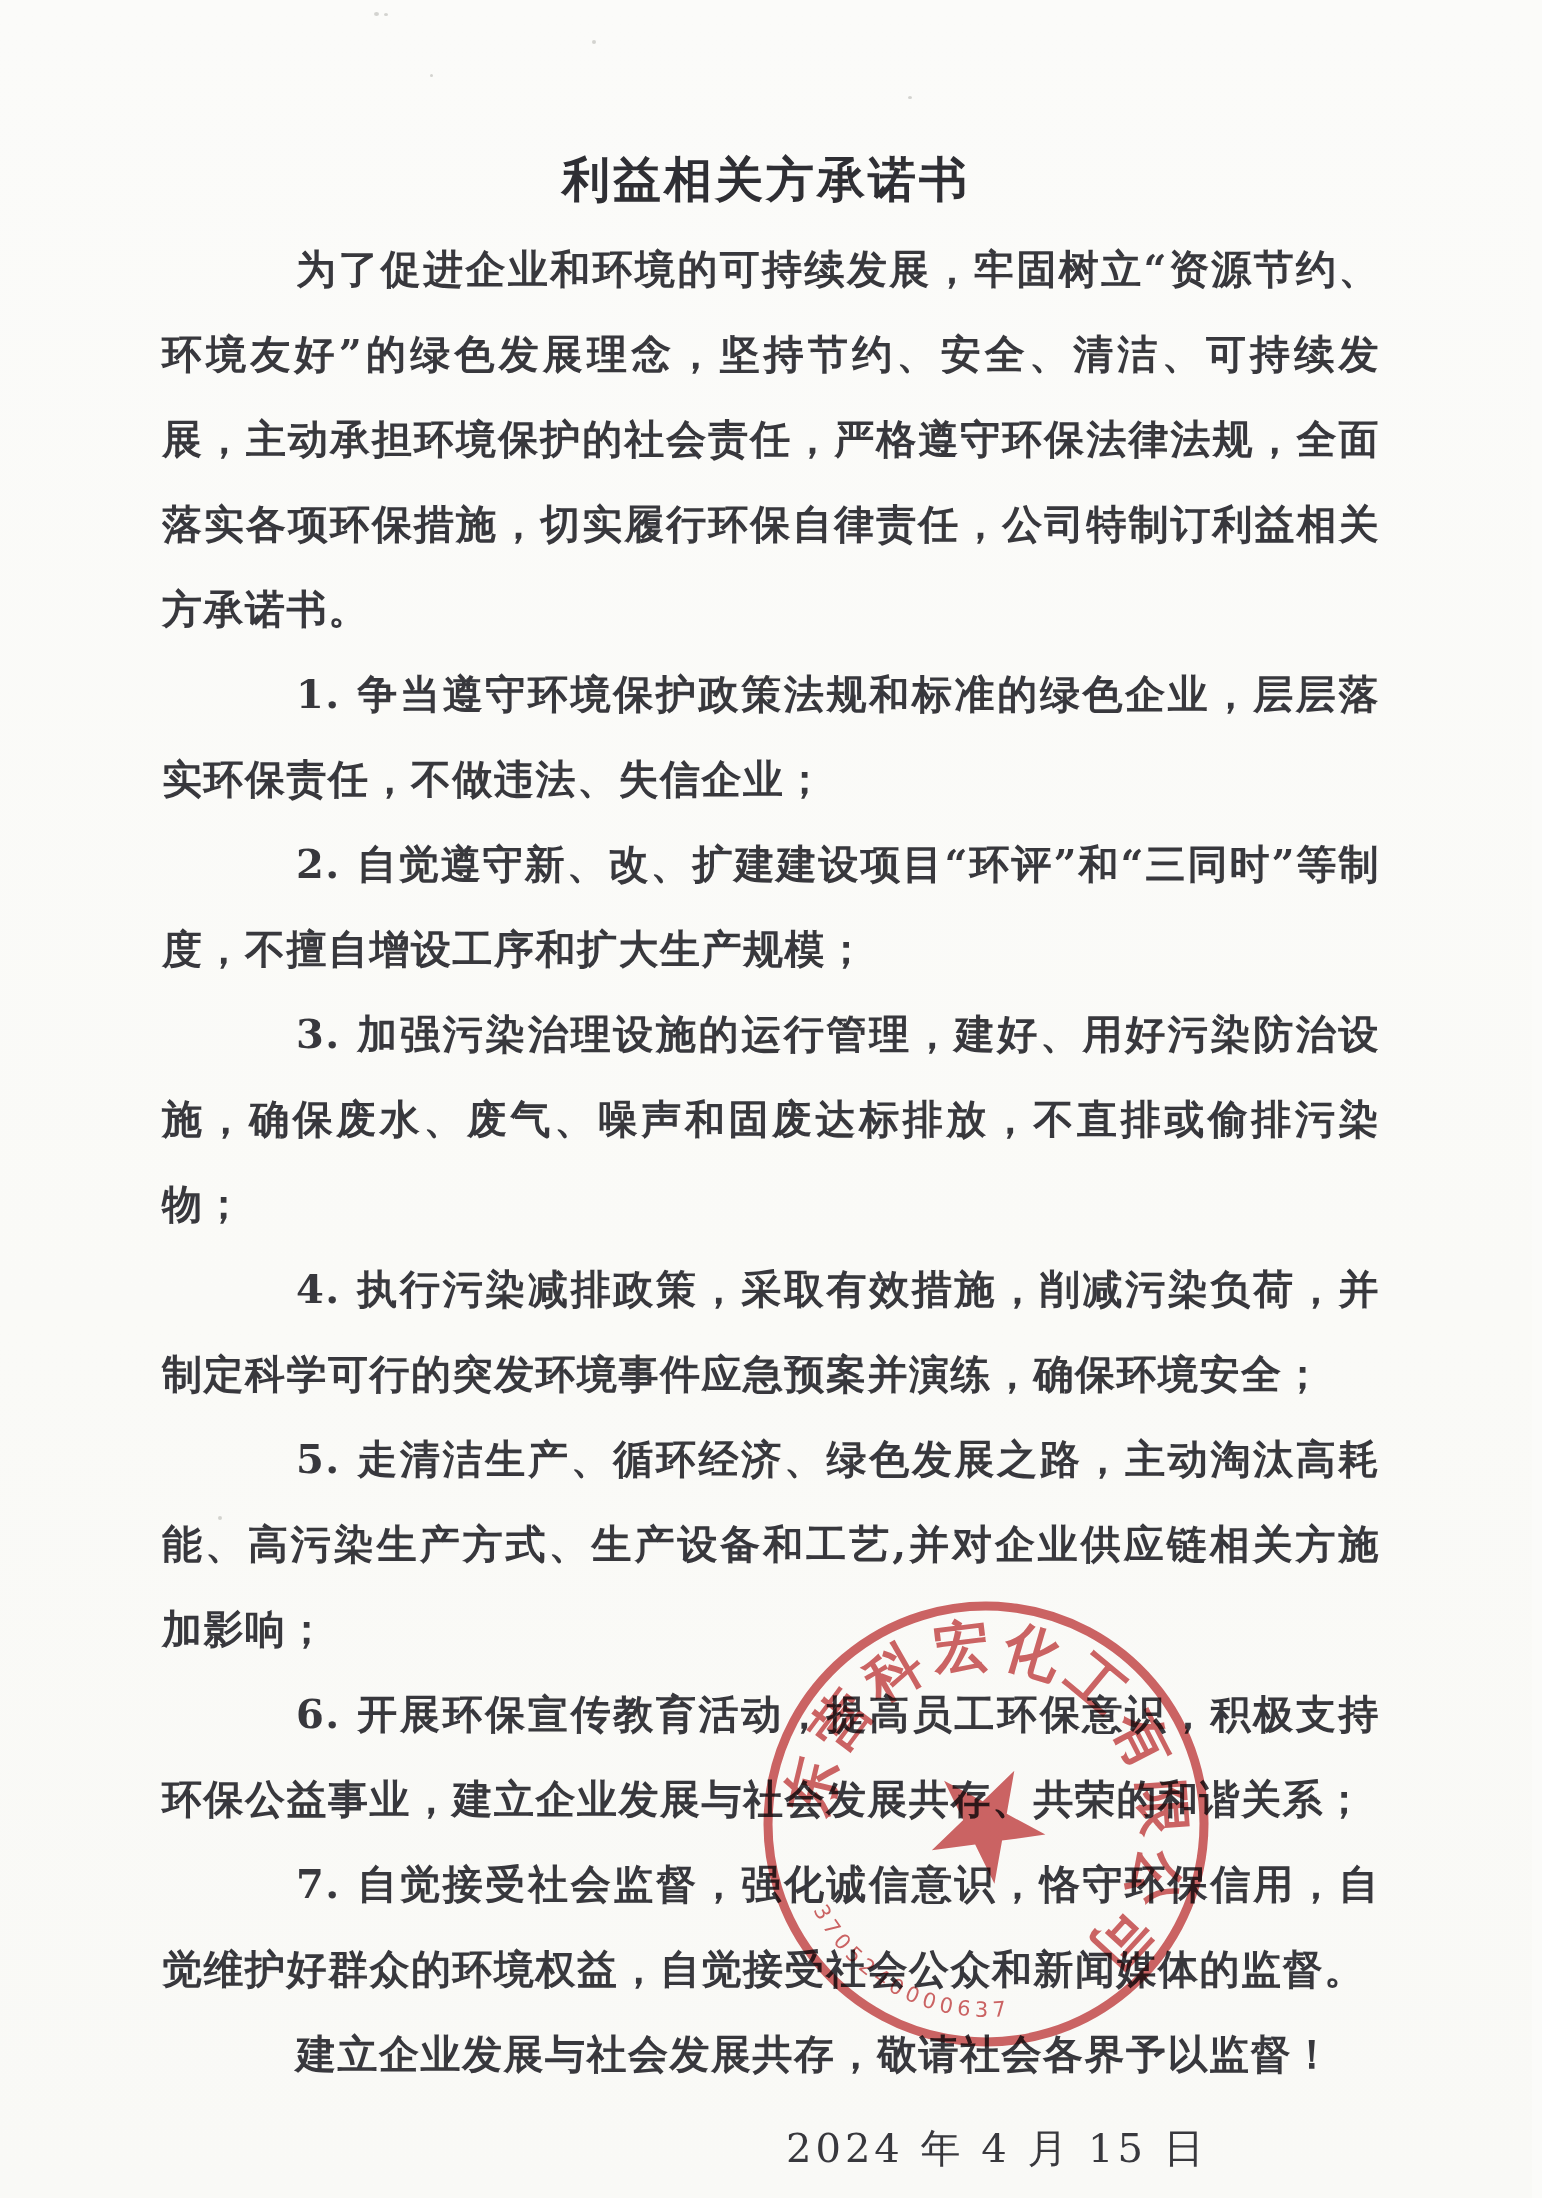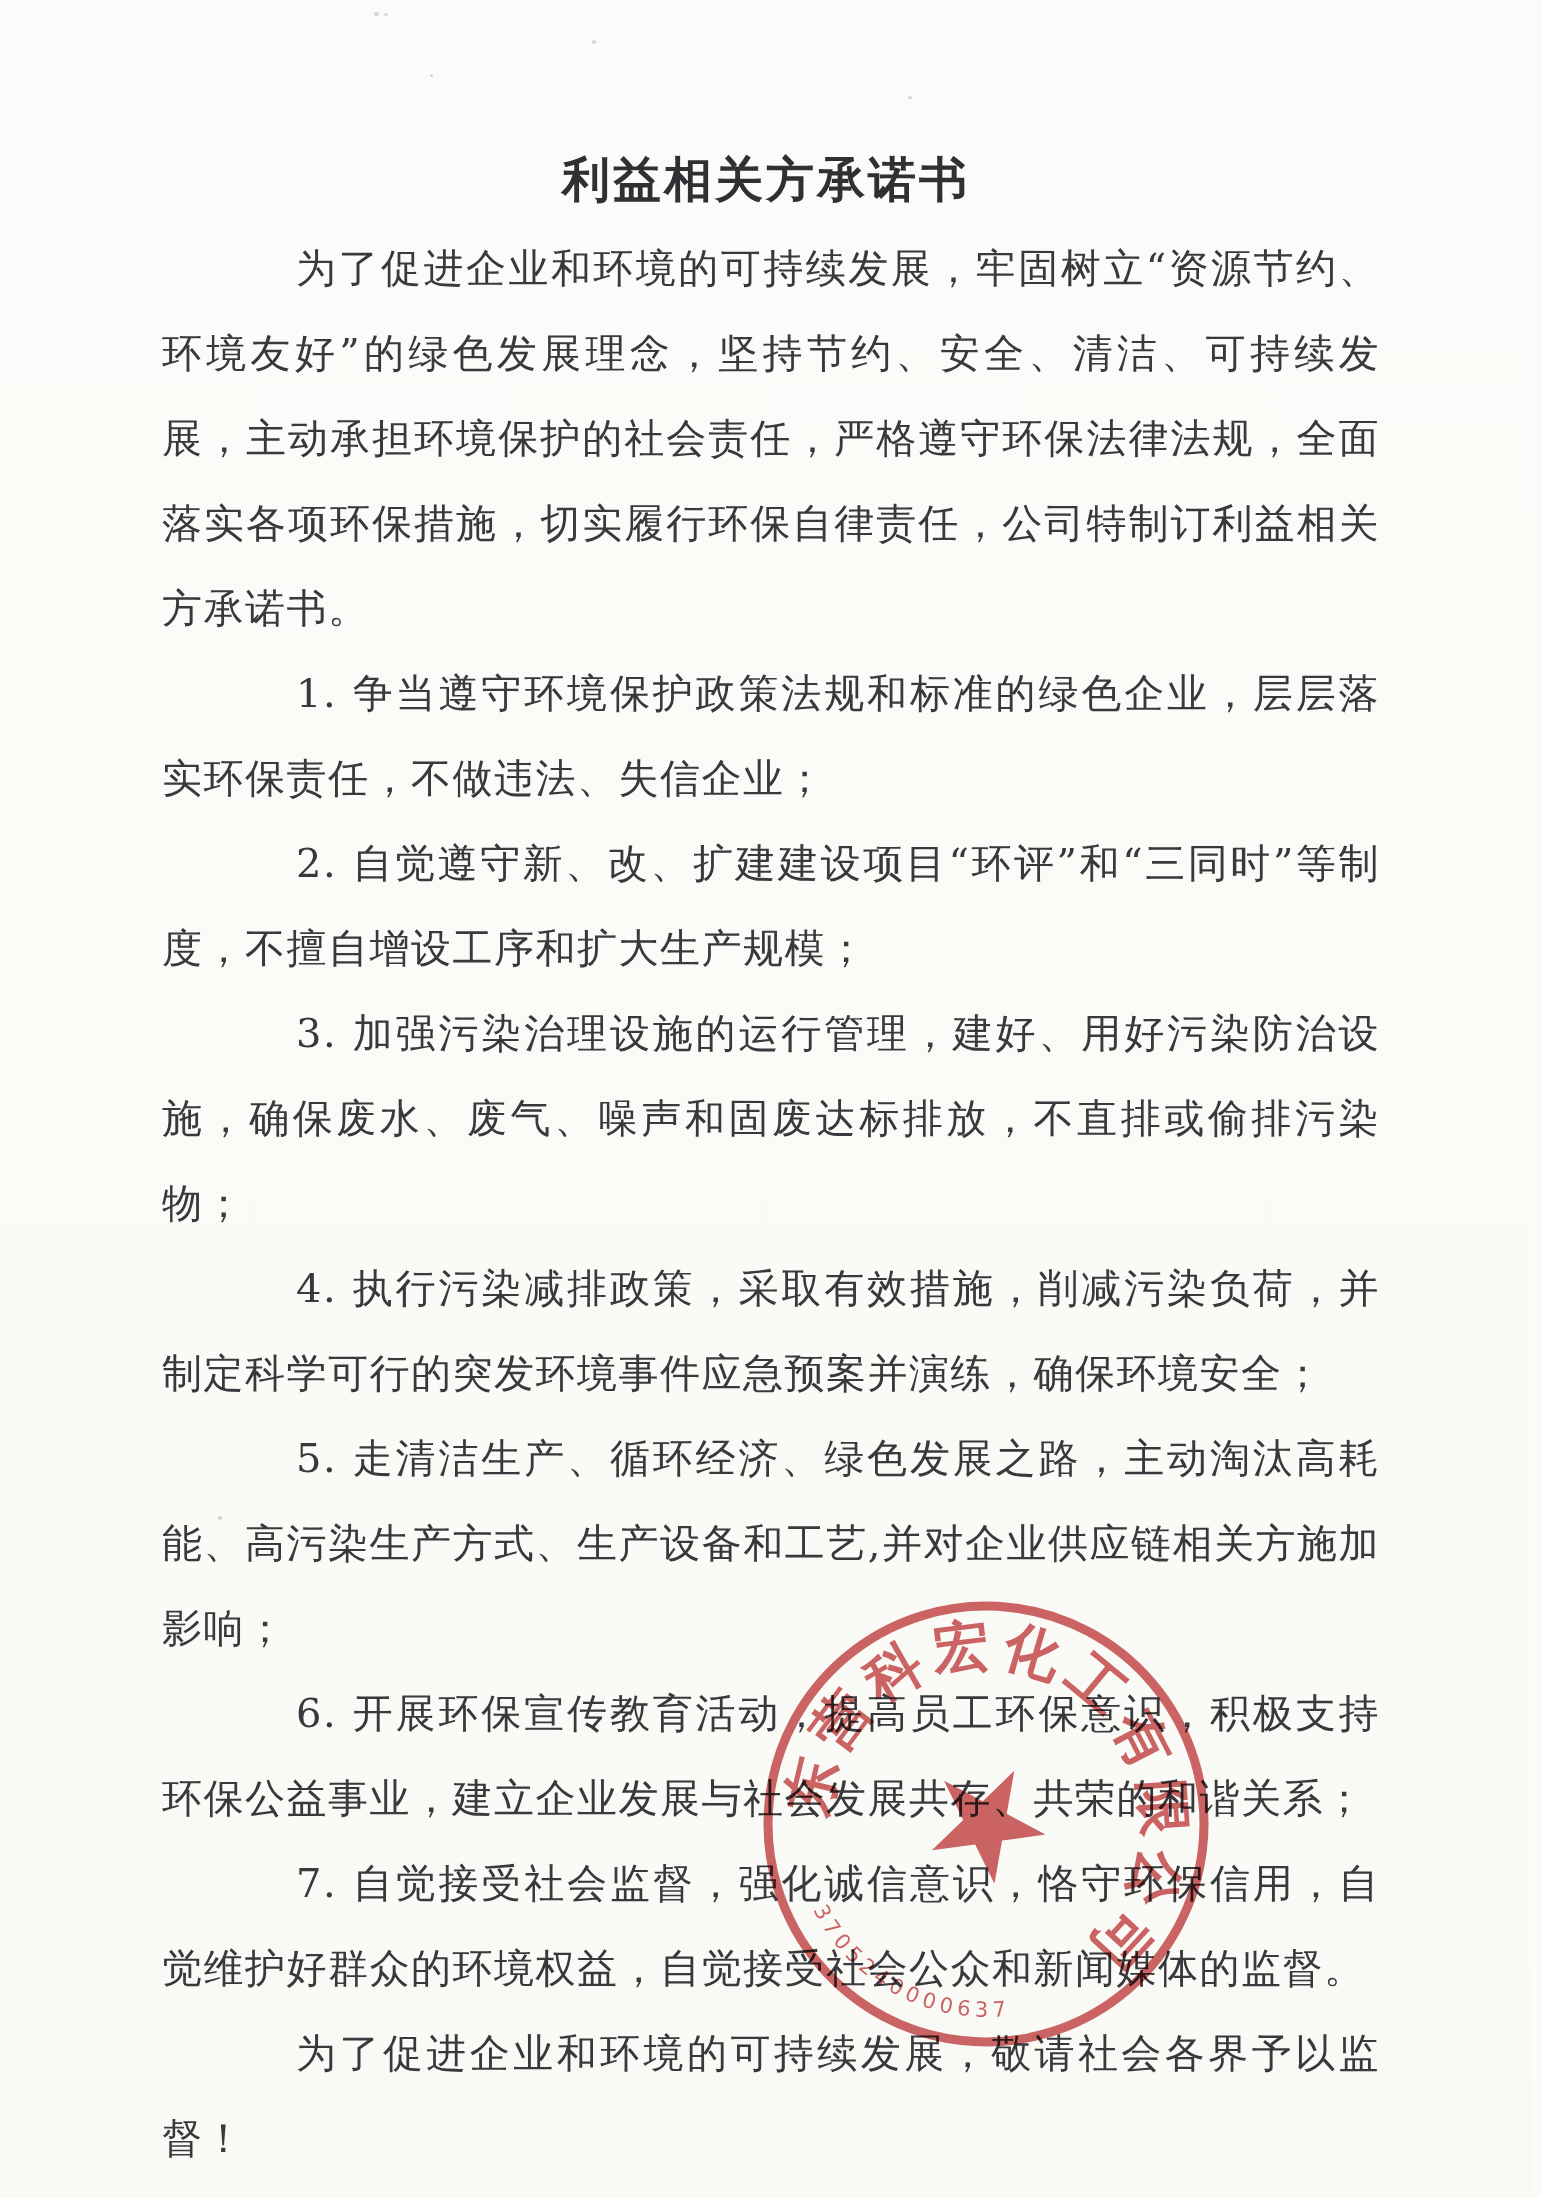--- a/index.html
+++ b/index.html
@@ -30,20 +30,21 @@
     padding: 0 152px 0 162px;
     font-size: 40px;
     line-height: 85px;
     letter-spacing: 1.5px;
     color: #38383d;
     text-align: justify;
   }
   .body-text p {
     margin: 0; padding: 0;
     text-indent: 134px;
+    font-weight: bold;
   }
   .sig-line {
     margin-top: 6px;
     padding-left: 595px;
     font-size: 40px;
     line-height: 85px;
     letter-spacing: 1.5px;
     color: #38383d;
   }
   .date-line {
@@ -93,21 +94,21 @@
 
   <div class="body-text">
     <p>为了促进企业和环境的可持续发展，牢固树立“资源节约、环境友好”的绿色发展理念，坚持节约、安全、清洁、可持续发展，主动承担环境保护的社会责任，严格遵守环保法律法规，全面落实各项环保措施，切实履行环保自律责任，公司特制订利益相关方承诺书。</p>
     <p>1. 争当遵守环境保护政策法规和标准的绿色企业，层层落实环保责任，不做违法、失信企业；</p>
     <p>2. 自觉遵守新、改、扩建建设项目“环评”和“三同时”等制度，不擅自增设工序和扩大生产规模；</p>
     <p>3. 加强污染治理设施的运行管理，建好、用好污染防治设施，确保废水、废气、噪声和固废达标排放，不直排或偷排污染物；</p>
     <p>4. 执行污染减排政策，采取有效措施，削减污染负荷，并制定科学可行的突发环境事件应急预案并演练，确保环境安全；</p>
     <p>5. 走清洁生产、循环经济、绿色发展之路，主动淘汰高耗能、高污染生产方式、生产设备和工艺,并对企业供应链相关方施加影响；</p>
     <p>6. 开展环保宣传教育活动，提高员工环保意识，积极支持环保公益事业，建立企业发展与社会发展共存、共荣的和谐关系；</p>
     <p>7. 自觉接受社会监督，强化诚信意识，恪守环保信用，自觉维护好群众的环境权益，自觉接受社会公众和新闻媒体的监督。</p>
-    <p>为了促进企业和环境的可持续发展，敬请社会各界予以监督！</p>
+    <p>建立企业发展与社会发展共存，敬请社会各界予以监督！</p>
   </div>
 
 
   <div class="date-line">2024 年 4 月 15 日</div>
 
   <svg class="seal" viewBox="0 0 450 450" xmlns="http://www.w3.org/2000/svg">
     <defs>
       <path id="sealTopArc" d="M 113.3 336.7 A 158 158 0 1 1 336.7 336.7" fill="none"></path>
       <path id="sealBottomArc" d="M 89.2 360.8 A 192 192 0 0 0 360.8 360.8" fill="none"></path>
     </defs>

